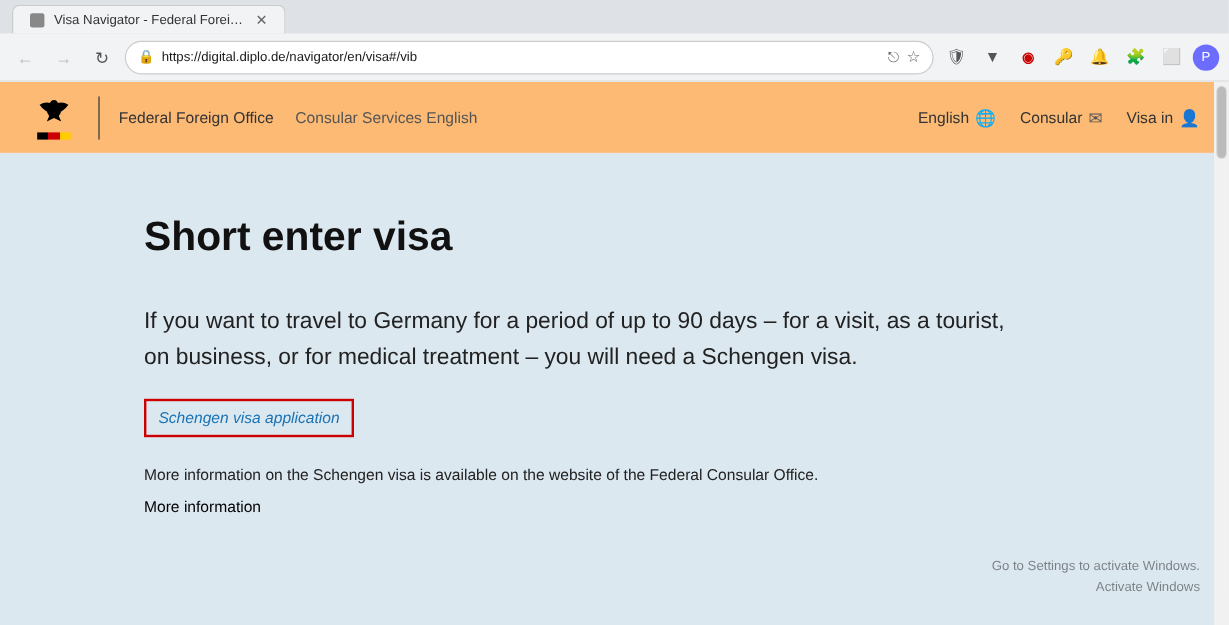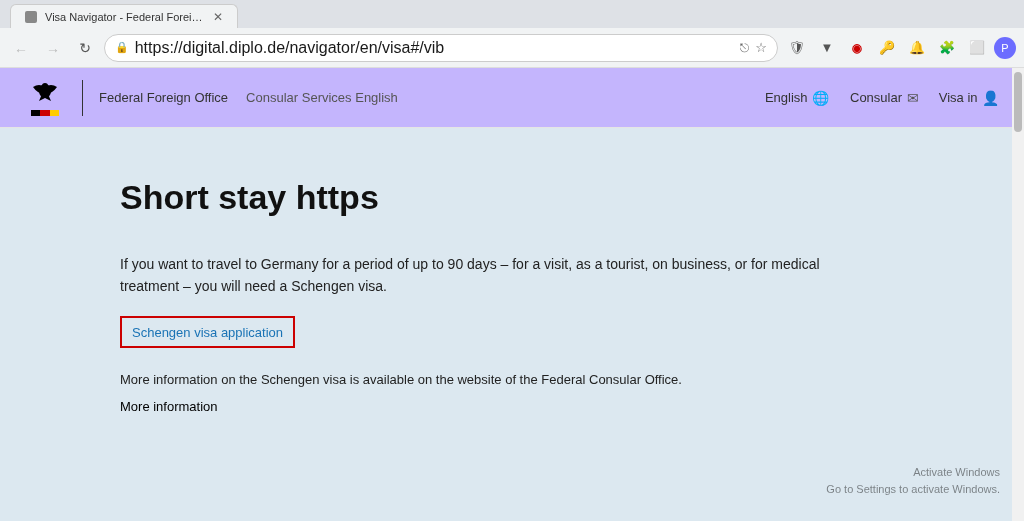--- a/index.html
+++ b/index.html
@@ -67,21 +67,21 @@
       border: 1px solid #ccc;
       border-radius: 14px;
       display: flex;
       align-items: center;
       padding: 0 10px;
       gap: 6px;
       font-size: 12px;
       color: #333;
     }
     .lock-icon { color: #555; font-size: 11px; }
-    .address-text { flex: 1; font-size: 16px; color: #1a1a1a; }
+    .address-text { flex: 1; font-size: 11px; color: #1a1a1a; }
     .toolbar-icons {
       display: flex;
       align-items: center;
       gap: 4px;
     }
     .toolbar-icon-btn {
       width: 26px;
       height: 26px;
       border: none;
       background: none;
@@ -98,21 +98,21 @@
     .page-wrapper {
       background: #fff;
       width: 100%;
       height: calc(521px - 68px);
       overflow-y: auto;
       position: relative;
     }
 
     
     .site-header {
-      background: #c4b5fd;
+      background: #fdba74;
       border-bottom: 1px solid #e5e5e5;
       padding: 0 24px;
       height: 60px;
       display: flex;
       align-items: center;
       justify-content: space-between;
       text-align: center;
     }
     .header-left {
       display: flex;
@@ -186,32 +186,33 @@
     }
 
     .visa-type-heading {
       font-size: 34px;
       font-weight: 700;
       color: #111;
       margin-bottom: 36px;
     }
 
     .description-text {
-      font-size: 14px;
+      font-size: 19px;
       color: #222;
       line-height: 1.6;
       max-width: 720px;
       margin-bottom: 18px;
     }
 
     .schengen-link-box {
       display: inline-block;
       border: 2px solid #cc0000;
       padding: 5px 10px;
       margin-bottom: 24px;
+      font-style: italic;
     }
     .schengen-link {
       color: #1a73b5;
       font-size: 13px;
       text-decoration: none;
       cursor: pointer;
     }
 
     .more-info-text {
       font-size: 13px;
@@ -336,34 +337,34 @@
         <span class="nav-icon">✉</span>
       </a>
       <a class="header-nav-item">
         <span>Visa in</span>
         <span class="nav-icon">👤</span>
       </a>
     </div>
   </div>
 
   <div class="main-content">
-    <h1 class="visa-type-heading">Short stay https</h1>
+    <h1 class="visa-type-heading">Short enter visa</h1>
 
     <p class="description-text">If you want to travel to Germany for a period of up to 90 days – for a visit, as a tourist, on business, or for medical treatment – you will need a Schengen visa.</p>
 
     <div class="schengen-link-box">
       <a class="schengen-link">Schengen visa application</a>
     </div>
 
     <p class="more-info-text">More information on the Schengen visa is available on the website of the Federal Consular Office.</p>
 
     <a class="more-info-link">More information</a>
   </div>
 
   <div class="activate-windows">
+    <div>Go to Settings to activate Windows.</div>
     <div>Activate Windows</div>
-    <div>Go to Settings to activate Windows.</div>
   </div>
 </div>
 
 <div class="browser-scrollbar">
   <div class="scrollbar-thumb"></div>
 </div>
 
 </body></html>

